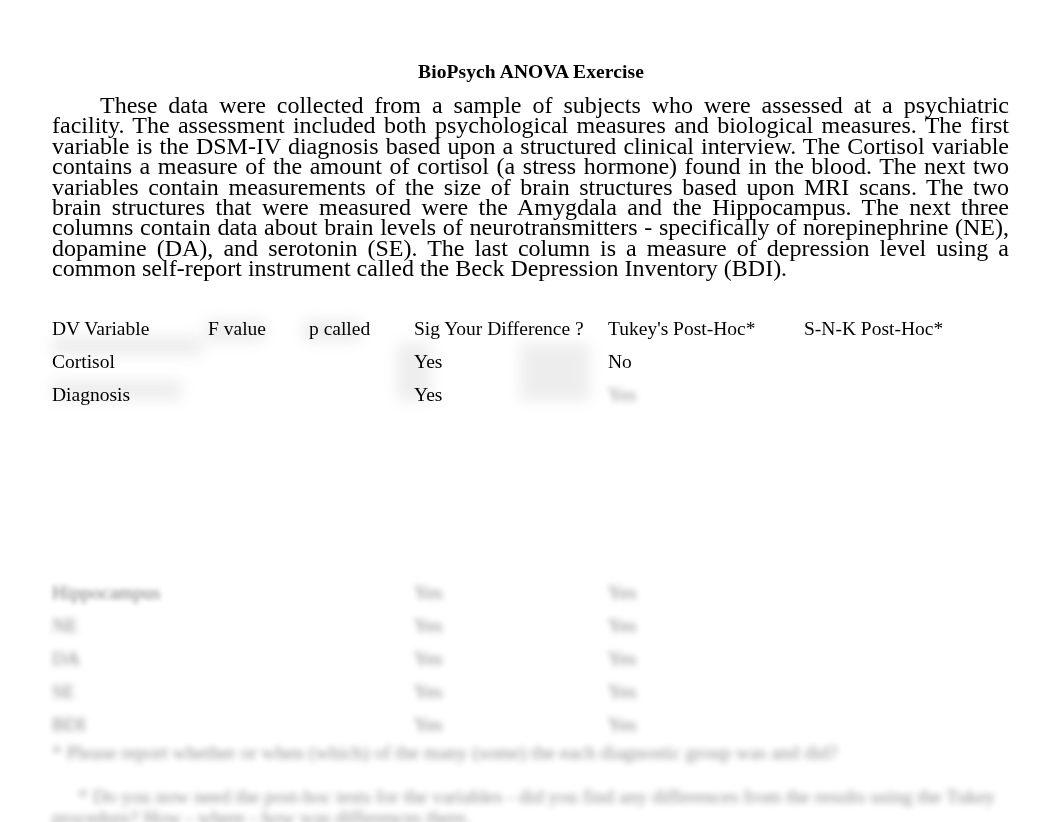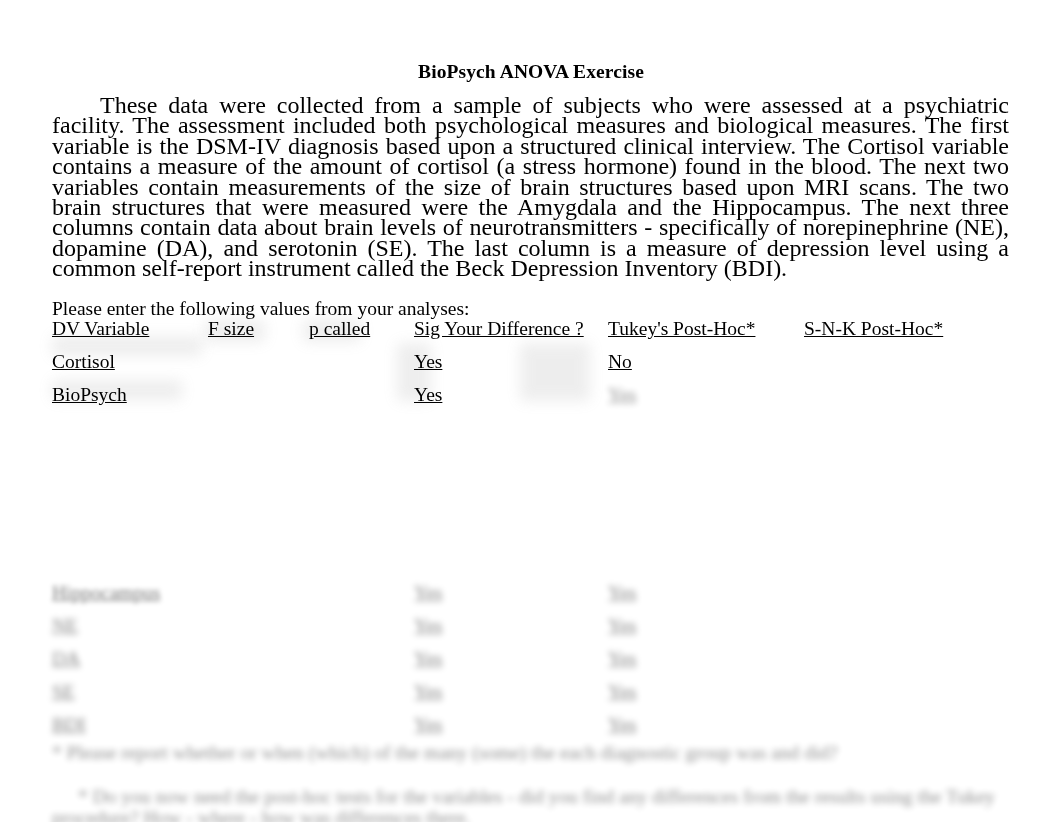--- a/index.html
+++ b/index.html
@@ -60,21 +60,20 @@
 
   
   .anova-table {
     position: absolute;
     left: 52px;
     top: 319px;
     width: 980px;
     border-collapse: collapse;
     font-size: 19.5px;
     table-layout: fixed;
-    text-decoration: underline;
   }
   .anova-table td, .anova-table th {
     padding: 0;
     margin: 0;
     border: 0;
     font-weight: normal;
     text-align: left;
     vertical-align: top;
     line-height: 20px;
     height: 33px;
@@ -129,54 +128,53 @@
   <div class="smudge" style="left:303px; top:320px; width:58px;  height:22px;"></div>
   <div class="smudge" style="left:397px; top:343px; width:34px;  height:58px;"></div>
   <div class="smudge" style="left:520px; top:343px; width:70px;  height:58px;"></div>
   <div class="smudge" style="left:52px;  top:380px; width:130px; height:20px;"></div>
 
   <h1 class="doc-title">BioPsych ANOVA Exercise</h1>
 
   <p class="para p1">These data were collected from a sample of subjects who were assessed at a psychiatric facility.   The assessment included both psychological measures and biological measures.  The first variable is the DSM-IV diagnosis based upon a structured clinical interview.  The Cortisol variable contains a measure of the amount of cortisol (a stress hormone) found in the blood.  The next two variables contain measurements of the size of brain structures based upon MRI scans.  The two brain structures that were measured were the Amygdala and the Hippocampus.  The next three columns contain data about brain levels of neurotransmitters - specifically of norepinephrine (NE), dopamine (DA), and serotonin (SE).  The last column is a measure of depression level using a common self-report instrument called the Beck Depression Inventory (BDI).</p>
 
 
-  <div class="prompt-line">Please enter the following values from your analyses:</div>
 
   <table class="anova-table">
     <colgroup>
       <col class="col-dv">
         <col class="col-f">
         <col class="col-p">
       <col class="col-sig">
         <col class="col-tuk">
         <col class="col-snk">
     </colgroup>
     <thead>
       <tr class="hdr-row">
         <th>DV Variable</th>
-        <th>F size</th>
+        <th>F value</th>
         <th>p called</th>
         <th>Sig Your Difference  ?</th>
         <th>Tukey's Post-Hoc*</th>
         <th>S-N-K Post-Hoc*</th>
       </tr>
     </thead>
     <tbody>
 
       <tr class="row-cortisol">
         <td>Cortisol</td>
         <td></td>
         <td></td>
         <td class="cell-sig">Yes</td>
         <td class="cell-tuk">No</td>
         <td class="cell-snk"></td>
       </tr>
 
       <tr class="row-amygdala">
-        <td>BioPsych</td>
+        <td>Diagnosis</td>
         <td></td>
         <td></td>
         <td class="cell-sig">Yes</td>
         <td class="cell-tuk blur-strong">Yes</td>
         <td class="cell-snk"></td>
       </tr>
 
       <tr class="gap-row">
         <td></td>
           <td></td>

